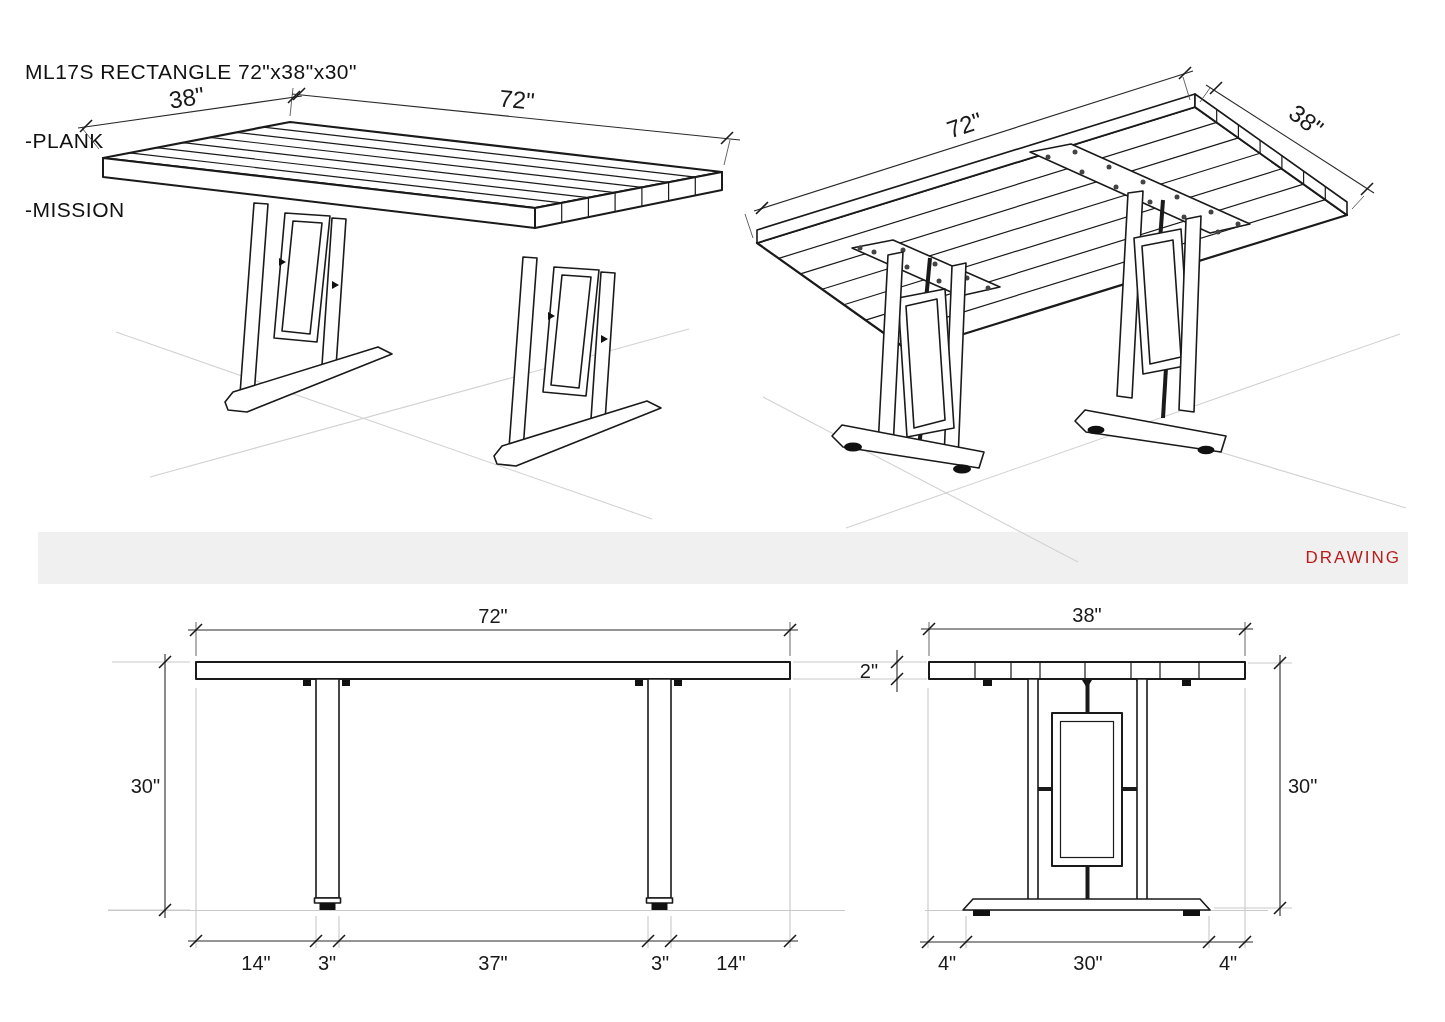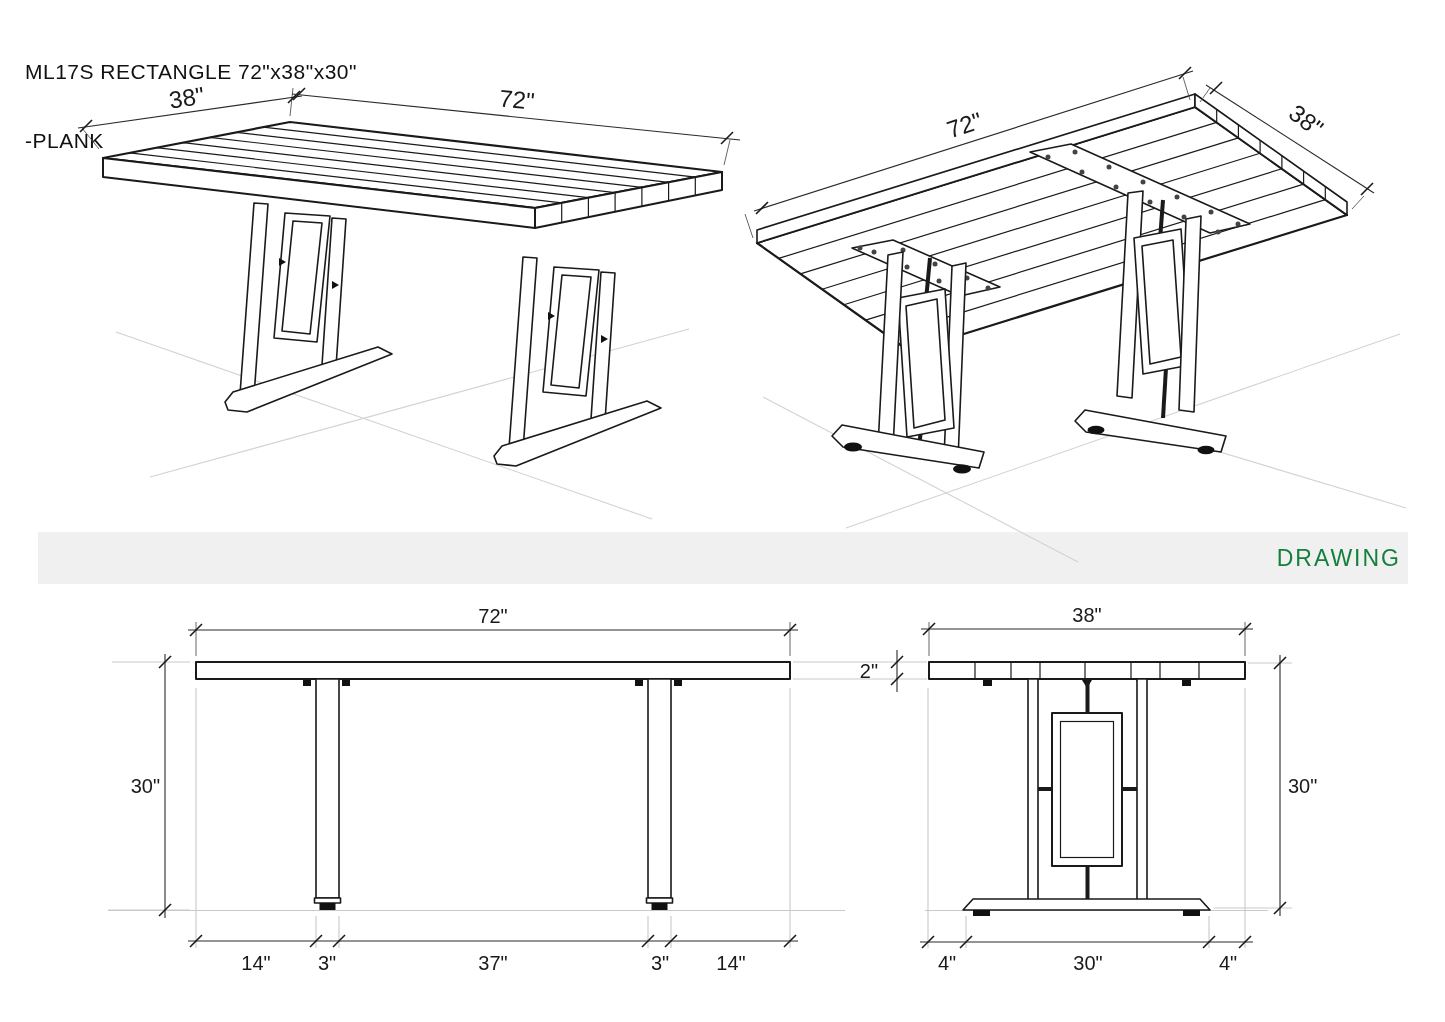--- a/index.html
+++ b/index.html
@@ -2,21 +2,21 @@
 <html><head>
 <meta charset="utf-8">
 <style>
   html,body{margin:0;padding:0;background:#ffffff;}
   #stage{position:relative;width:1445px;height:1022px;background:#ffffff;overflow:hidden;
          font-family:"Liberation Sans",sans-serif;}
   #title-block{position:absolute;left:25px;top:14px;color:#111;font-size:21px;line-height:23px;
                letter-spacing:0.5px;white-space:pre;}
   #drawing-band{position:absolute;left:38px;top:532px;width:1370px;height:52px;background:#f0f0f0;
                 display:flex;align-items:center;justify-content:flex-end;}
-  #drawing-band .band-label{color:#15803d;font-size:23px;letter-spacing:2px;padding-right:7px;}
+  #drawing-band .band-label{color:#b91c1c;font-size:17px;letter-spacing:2px;padding-right:7px;}
   svg{position:absolute;left:0;top:0;}
   .bold{fill:#ffffff;stroke:#1a1a1a;stroke-width:2;stroke-linejoin:round;}
   .bold22{fill:#ffffff;stroke:#1a1a1a;stroke-width:2.2;stroke-linejoin:round;}
   .med{fill:#ffffff;stroke:#1a1a1a;stroke-width:1.6;stroke-linejoin:round;}
   .thin{stroke:#1a1a1a;stroke-width:1.2;fill:none;}
   .heavy{stroke:#1a1a1a;stroke-width:4;fill:none;}
   .dim{stroke:#2a2a2a;stroke-width:1.1;fill:none;}
   .tick{stroke:#1a1a1a;stroke-width:1.6;fill:none;}
   .ext{stroke:#555;stroke-width:0.9;fill:none;}
   .faint{stroke:#c9c9c9;stroke-width:1.1;fill:none;}
@@ -29,20 +29,21 @@
   .isotxt{font-size:24px;text-anchor:middle;}
 </style>
 </head>
 <body>
 
 <div id="stage">
 
   <div id="title-block">
     <div>ML17S RECTANGLE 72"x38"x30"</div>
     <div>-PLANK</div>
+    <div>-MISSION</div>
   </div>
 
   <div id="drawing-band">
     <span class="band-label">DRAWING</span>
   </div>
 
   <svg width="1445" height="1022" viewBox="0 0 1445 1022">
 
     <g>
 

